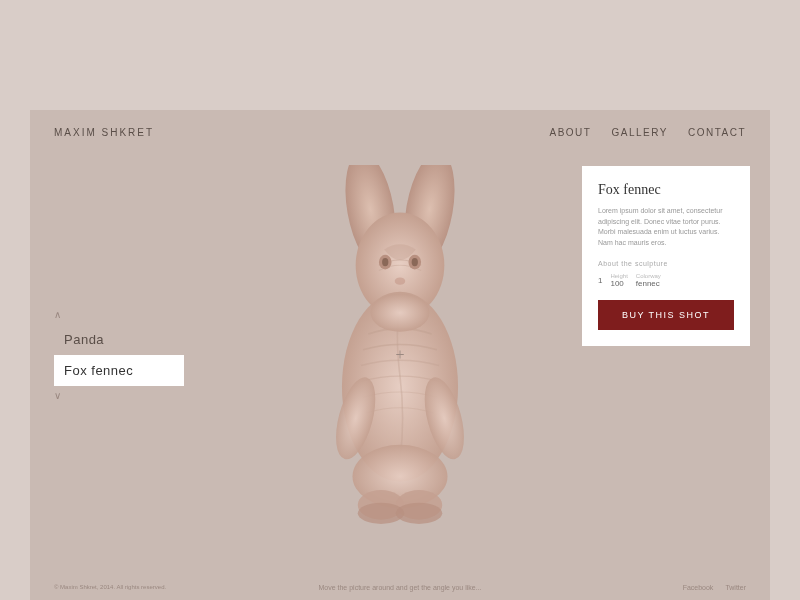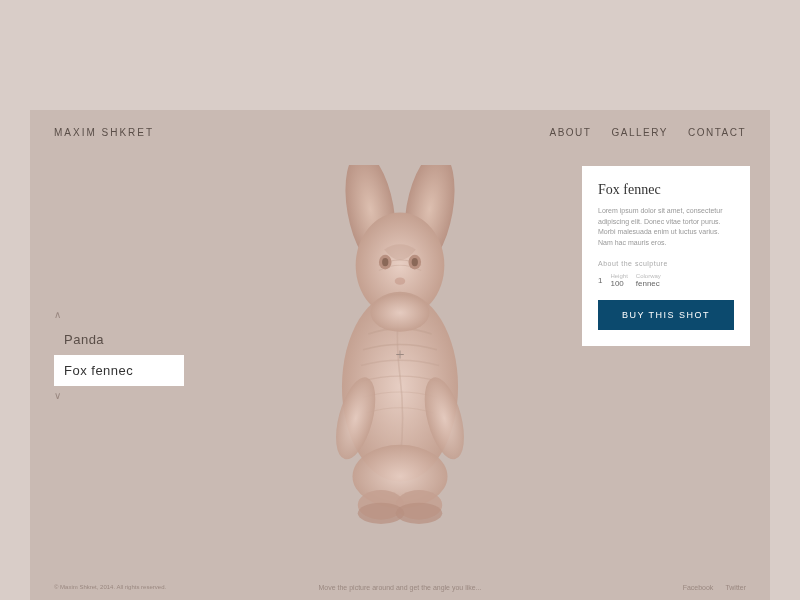--- a/index.html
+++ b/index.html
@@ -189,21 +189,21 @@
     }
 
     .detail-value {
       font-size: 8px;
       color: #666;
       font-family: 'Arial', sans-serif;
     }
 
     .buy-button {
       width: 100%;
-      background-color: #0c4a6e;
+      background-color: #7f1d1d;
       color: white;
       border: none;
       padding: 10px;
       font-size: 9px;
       letter-spacing: 1.5px;
       text-transform: uppercase;
       cursor: pointer;
       font-family: 'Arial', sans-serif;
     }
 

